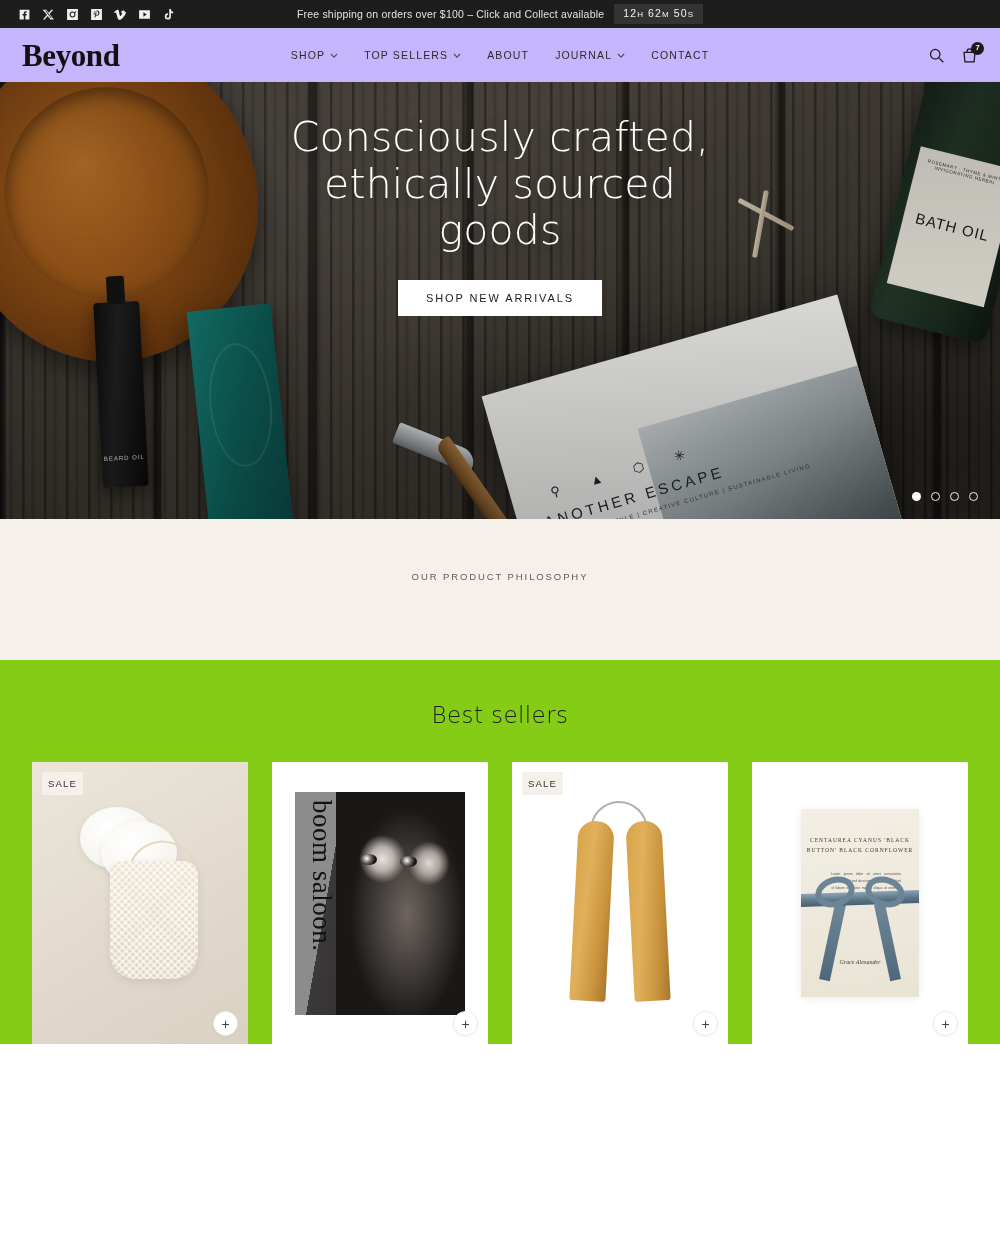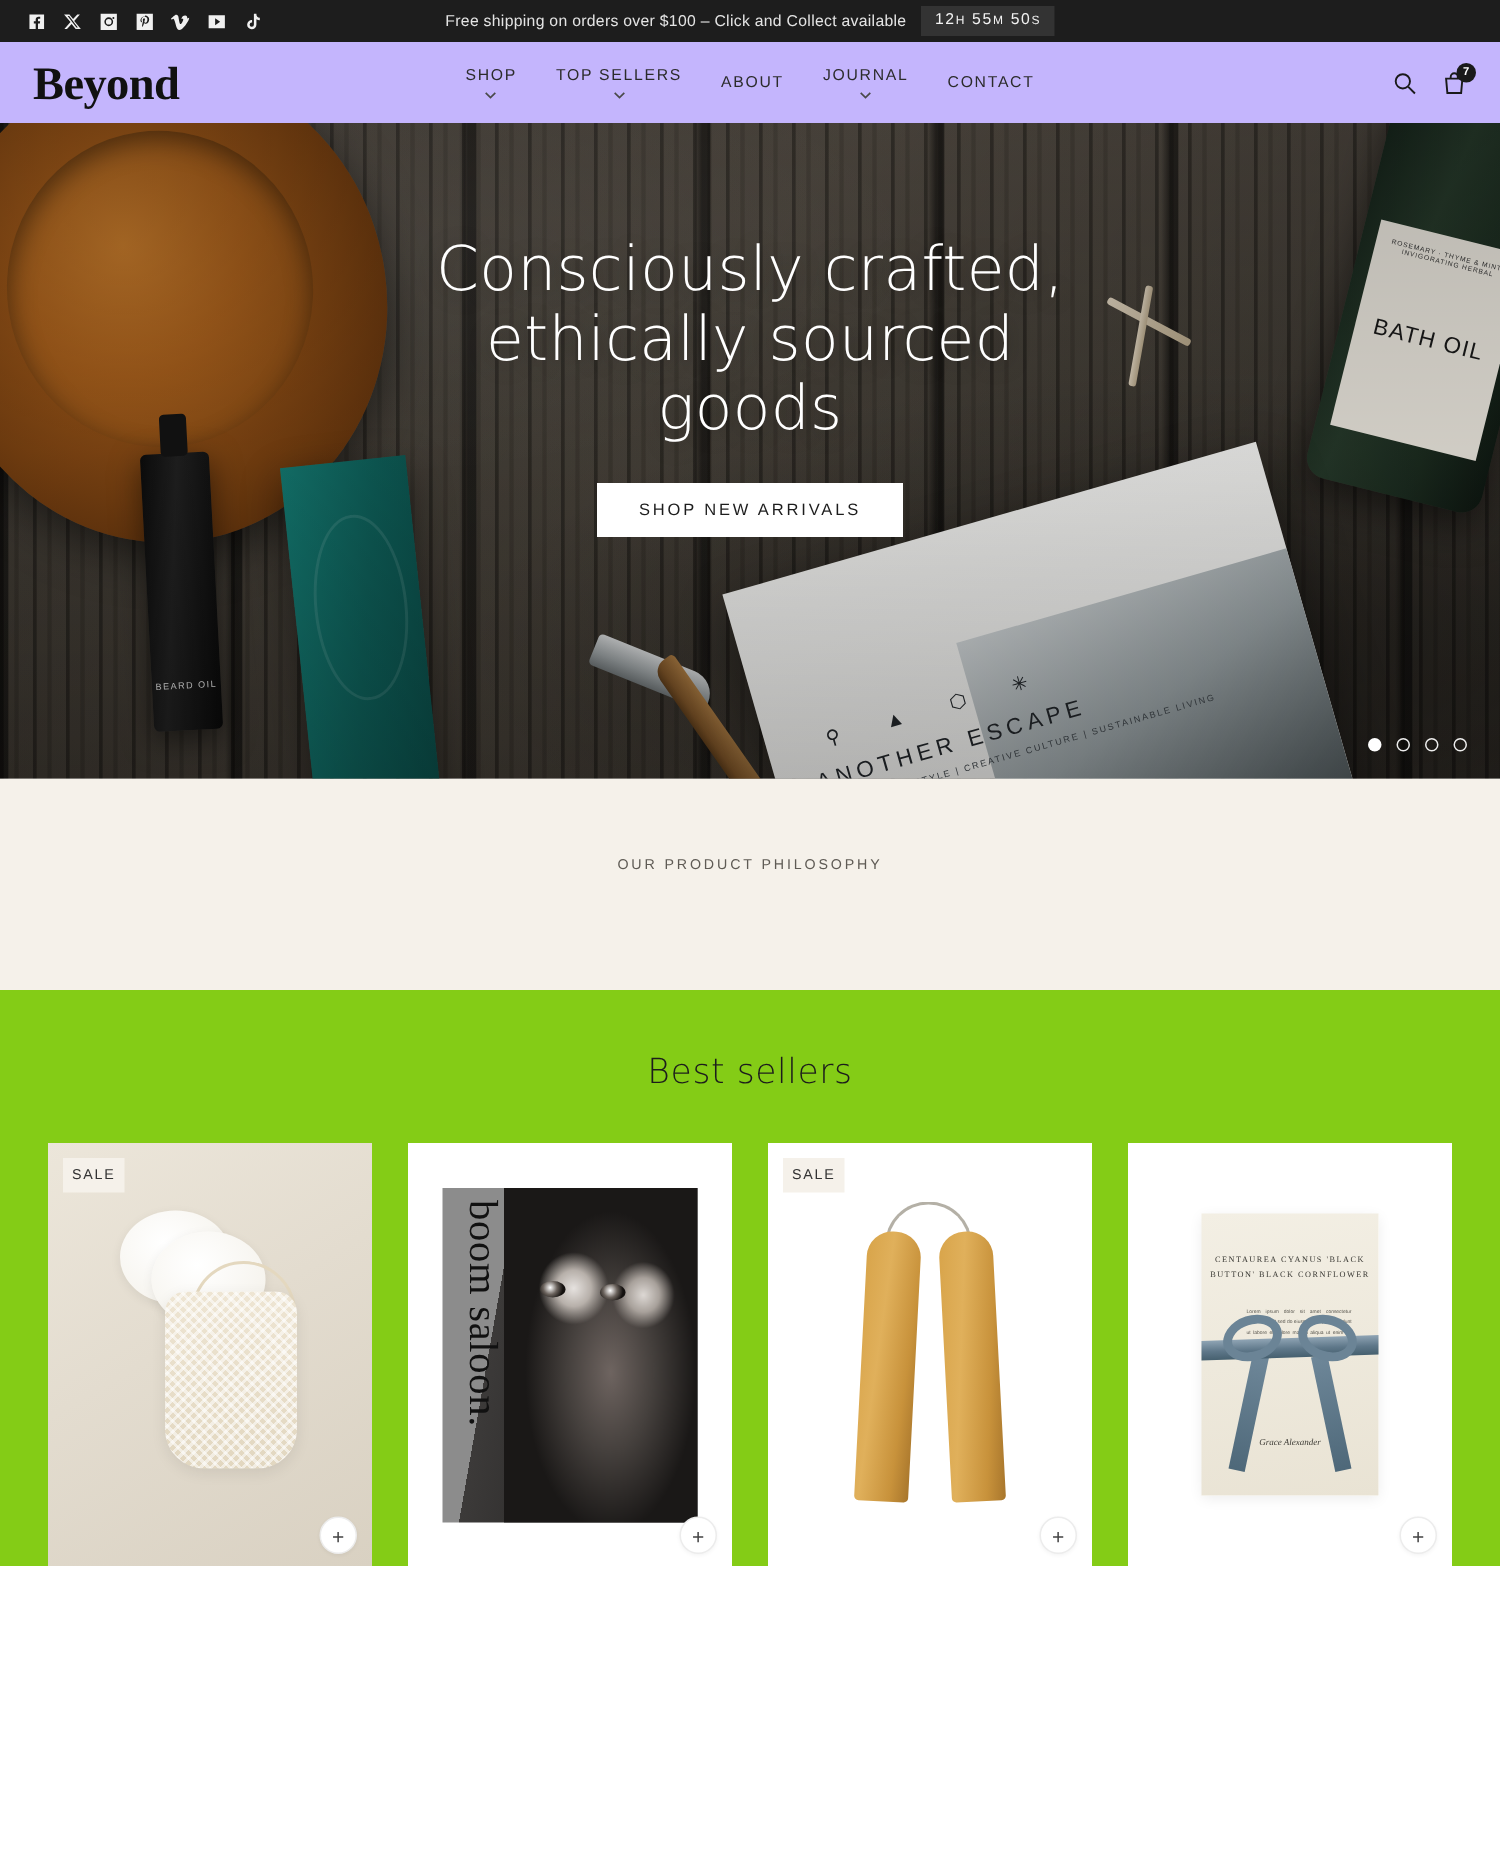--- a/index.html
+++ b/index.html
@@ -87,21 +87,20 @@
   }
   .nav-item {
     display: flex;
     align-items: center;
     gap: 5px;
     font-size: 10.5px;
     letter-spacing: 1.15px;
     color: #2b2b2b;
     text-transform: uppercase;
     cursor: pointer;
-    flex-direction: column;
   }
   .chev {
     width: 8px; height: 5px;
     display: block;
     stroke: #4a4a4a;
     fill: none;
     stroke-width: 1.4;
   }
   .header-right {
     margin-left: auto;
@@ -301,23 +300,22 @@
     letter-spacing: 14px;
     color: #22262a;
   }
   .hero-overlay {
     position:absolute; inset:0;
     background: linear-gradient(180deg, rgba(0,0,0,.22), rgba(0,0,0,.12) 50%, rgba(0,0,0,.25));
   }
   .hero-content {
     position: relative;
     z-index: 5;
-    padding-top: 46px;
+    padding-top: 32px;
     text-align: center;
-    margin-top: 28px;
   }
   .hero-title {
     font-size: 41px;
     line-height: 1.14;
     font-weight: 300;
     color: #fff;
     letter-spacing: .2px;
     text-shadow: 0 2px 14px rgba(0,0,0,.35);
     max-width: 480px;
     margin: 0 auto;
@@ -622,21 +620,21 @@
     <a title="TikTok">
       <svg class="ico" viewBox="0 0 24 24">
           <path d="M16.5 2h-3.1v13.6a2.6 2.6 0 11-2.2-2.57v-3.1a5.7 5.7 0 105.3 5.67V8.9a7.4 7.4 0 004.2 1.3V7.1a4.3 4.3 0 01-4.2-4.2V2z"></path>
         </svg>
     </a>
   </div>
   <div class="announce-center">
     <span class="announce-text">Free shipping on orders over $100 – Click and Collect available</span>
     <span class="timer">
       <span>12</span><span class="u">H</span>
-      <span>55</span><span class="u">M</span>
+      <span>62</span><span class="u">M</span>
       <span>50</span><span class="u">S</span>
     </span>
   </div>
 </div>
 
 <div class="header">
   <div class="logo">Beyond</div>
   <nav class="nav">
     <div class="nav-item">
       <span>SHOP</span>

